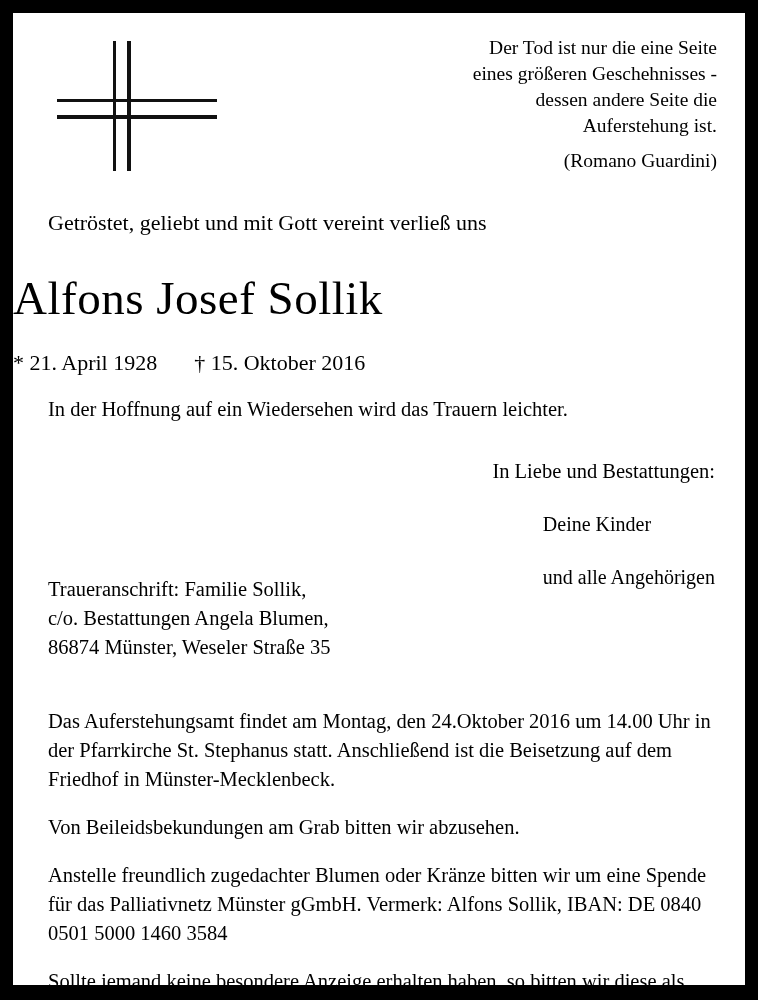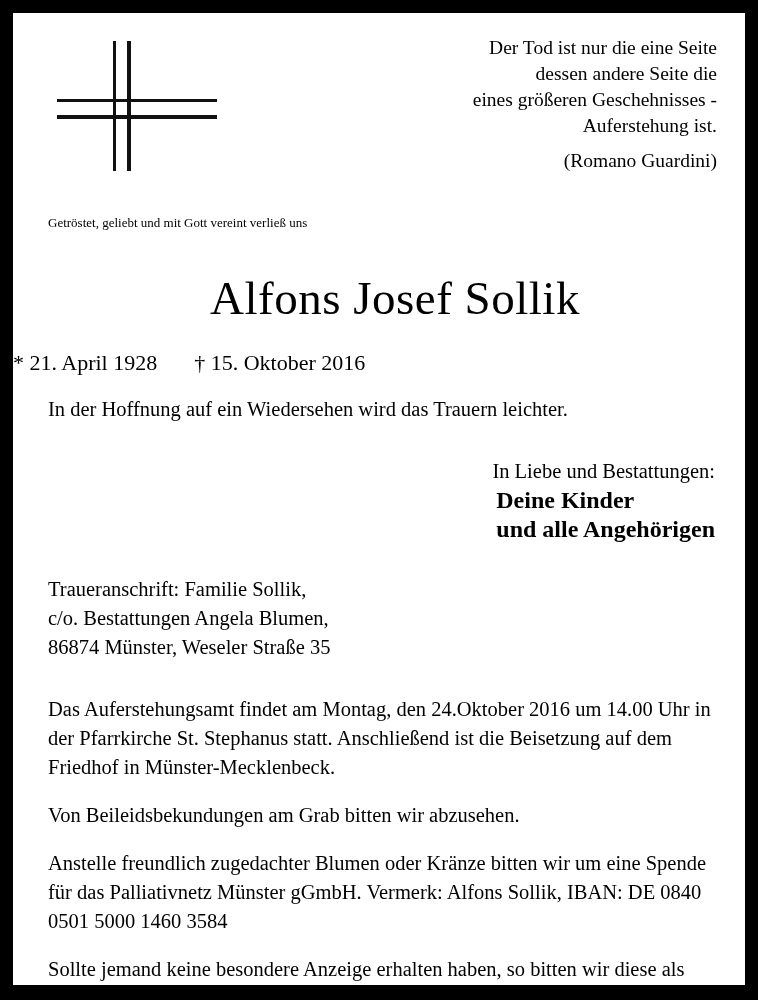--- a/index.html
+++ b/index.html
@@ -82,33 +82,32 @@
     font-size: 19.5px;
     line-height: 26px;
   }
   .quote div { white-space: nowrap; }
   .quote .author { margin-top: 9px; }
 
   .intro {
     position: absolute;
     left: 35px;
     top: 196px;
-    font-size: 13px;
+    font-size: 22px;
     line-height: 28px;
   }
 
   .name {
     position: absolute;
     left: 0;
     right: 0;
     top: 258px;
-    text-align: center;
+    text-align: left;
     font-size: 47px;
     letter-spacing: 0.5px;
-    padding-left: 32px;
   }
 
   .dates {
     position: absolute;
     left: 0;
     right: 0;
     top: 337px;
     text-align: left;
     font-size: 22px;
   }
@@ -124,22 +123,23 @@
   .thanks {
     position: absolute;
     left: 0;
     right: 30px;
     top: 444px;
     text-align: right;
     font-size: 20.5px;
     line-height: 29px;
   }
   .thanks .bold {
-    font-weight: bold;
-    font-size: 24px;
+    font-weight: normal;
+    font-size: 20px;
+    margin-top: 24px;
   }
   .thanks-lines {
     display: inline-block;
     text-align: left;
   }
 
   .address {
     position: absolute;
     left: 35px;
     top: 562px;
@@ -148,40 +148,40 @@
   }
 
   .details {
     position: absolute;
     left: 35px;
     top: 678px;
     right: 24px;
     font-size: 20.5px;
     line-height: 29px;
   }
-  .details p { margin: 4px 0 19px 0; }
+  .details p { margin: 16px 0 19px 0; }
   .details p:last-child { margin-bottom: 0; }
 </style>
 </head>
 <body>
 
 <div class="obituary">
   <div class="inner">
 
     <div class="cross">
       <div class="v1"></div>
       <div class="v2"></div>
       <div class="h1"></div>
       <div class="h2"></div>
     </div>
 
     <div class="quote">
       <div>Der Tod  ist nur die eine Seite</div>
+      <div>eines größeren Geschehnisses -</div>
       <div>dessen andere Seite die</div>
-      <div>eines größeren Geschehnisses -</div>
       <div>Auferstehung ist.</div>
       <div class="author">(Romano Guardini)</div>
     </div>
 
     <div class="intro">Getröstet, geliebt und mit Gott vereint verließ uns</div>
 
     <div class="name">Alfons Josef Sollik</div>
 
     <div class="dates">
       <span>* 21. April 1928</span>

